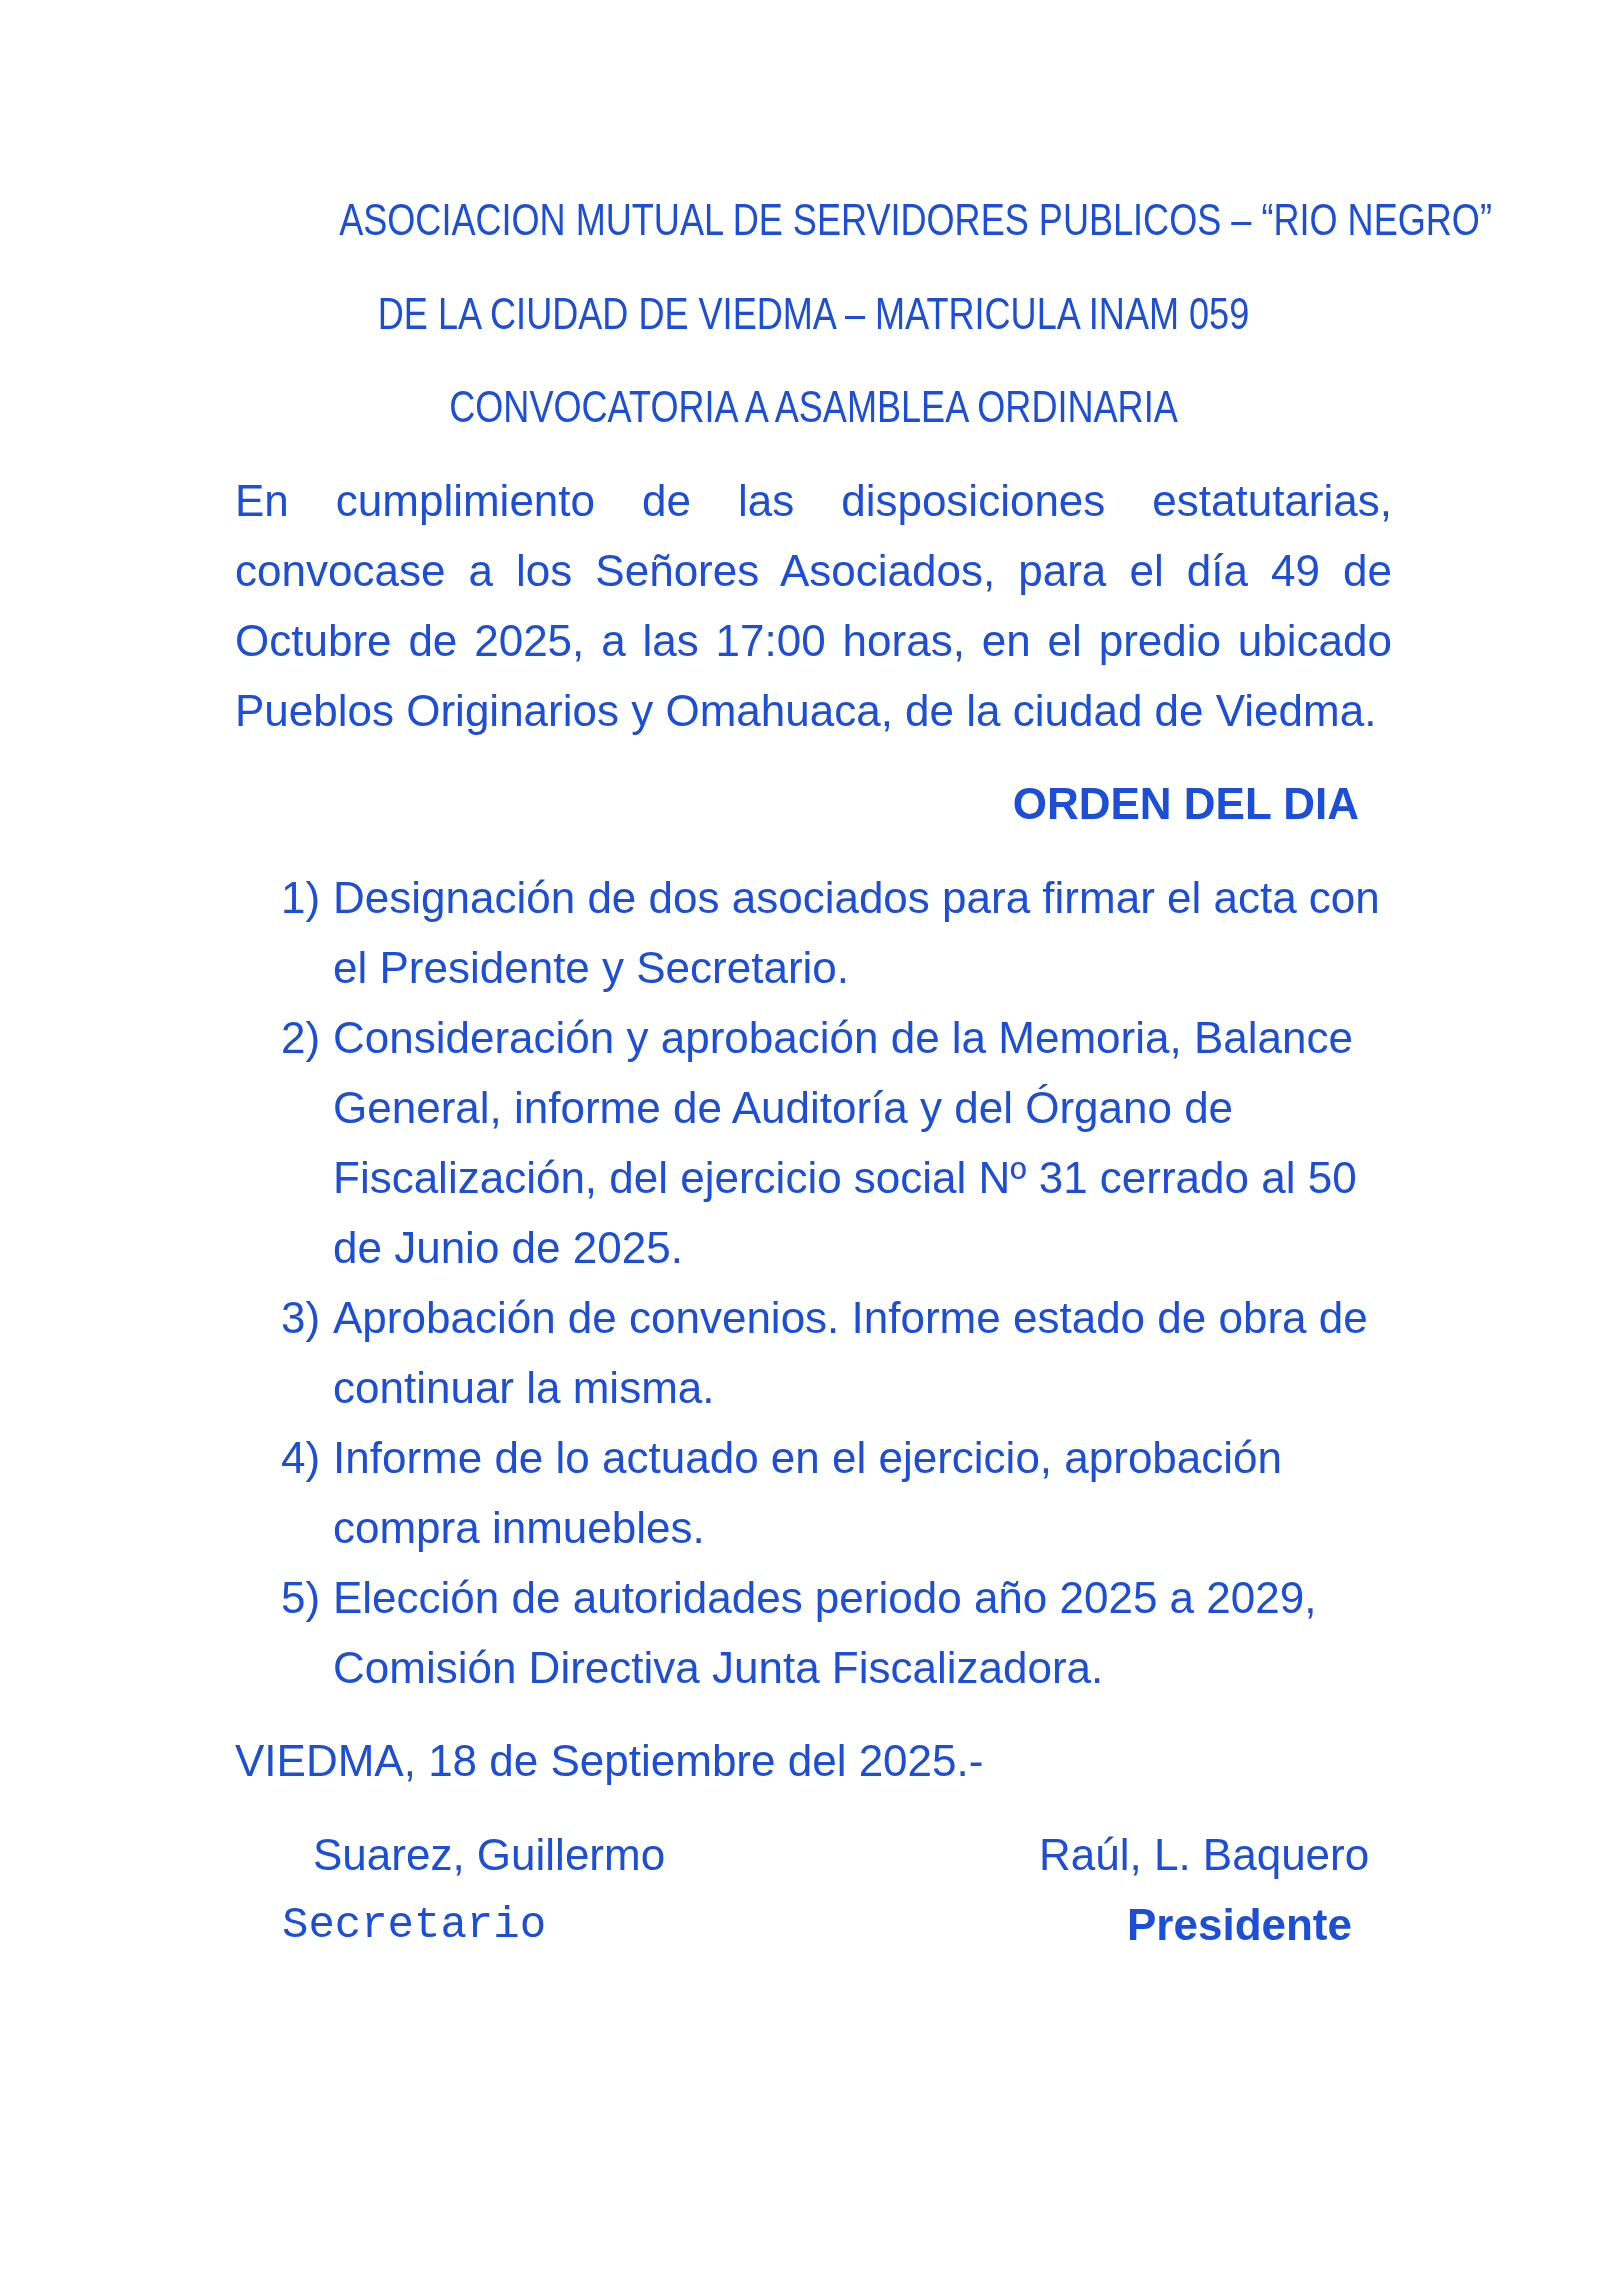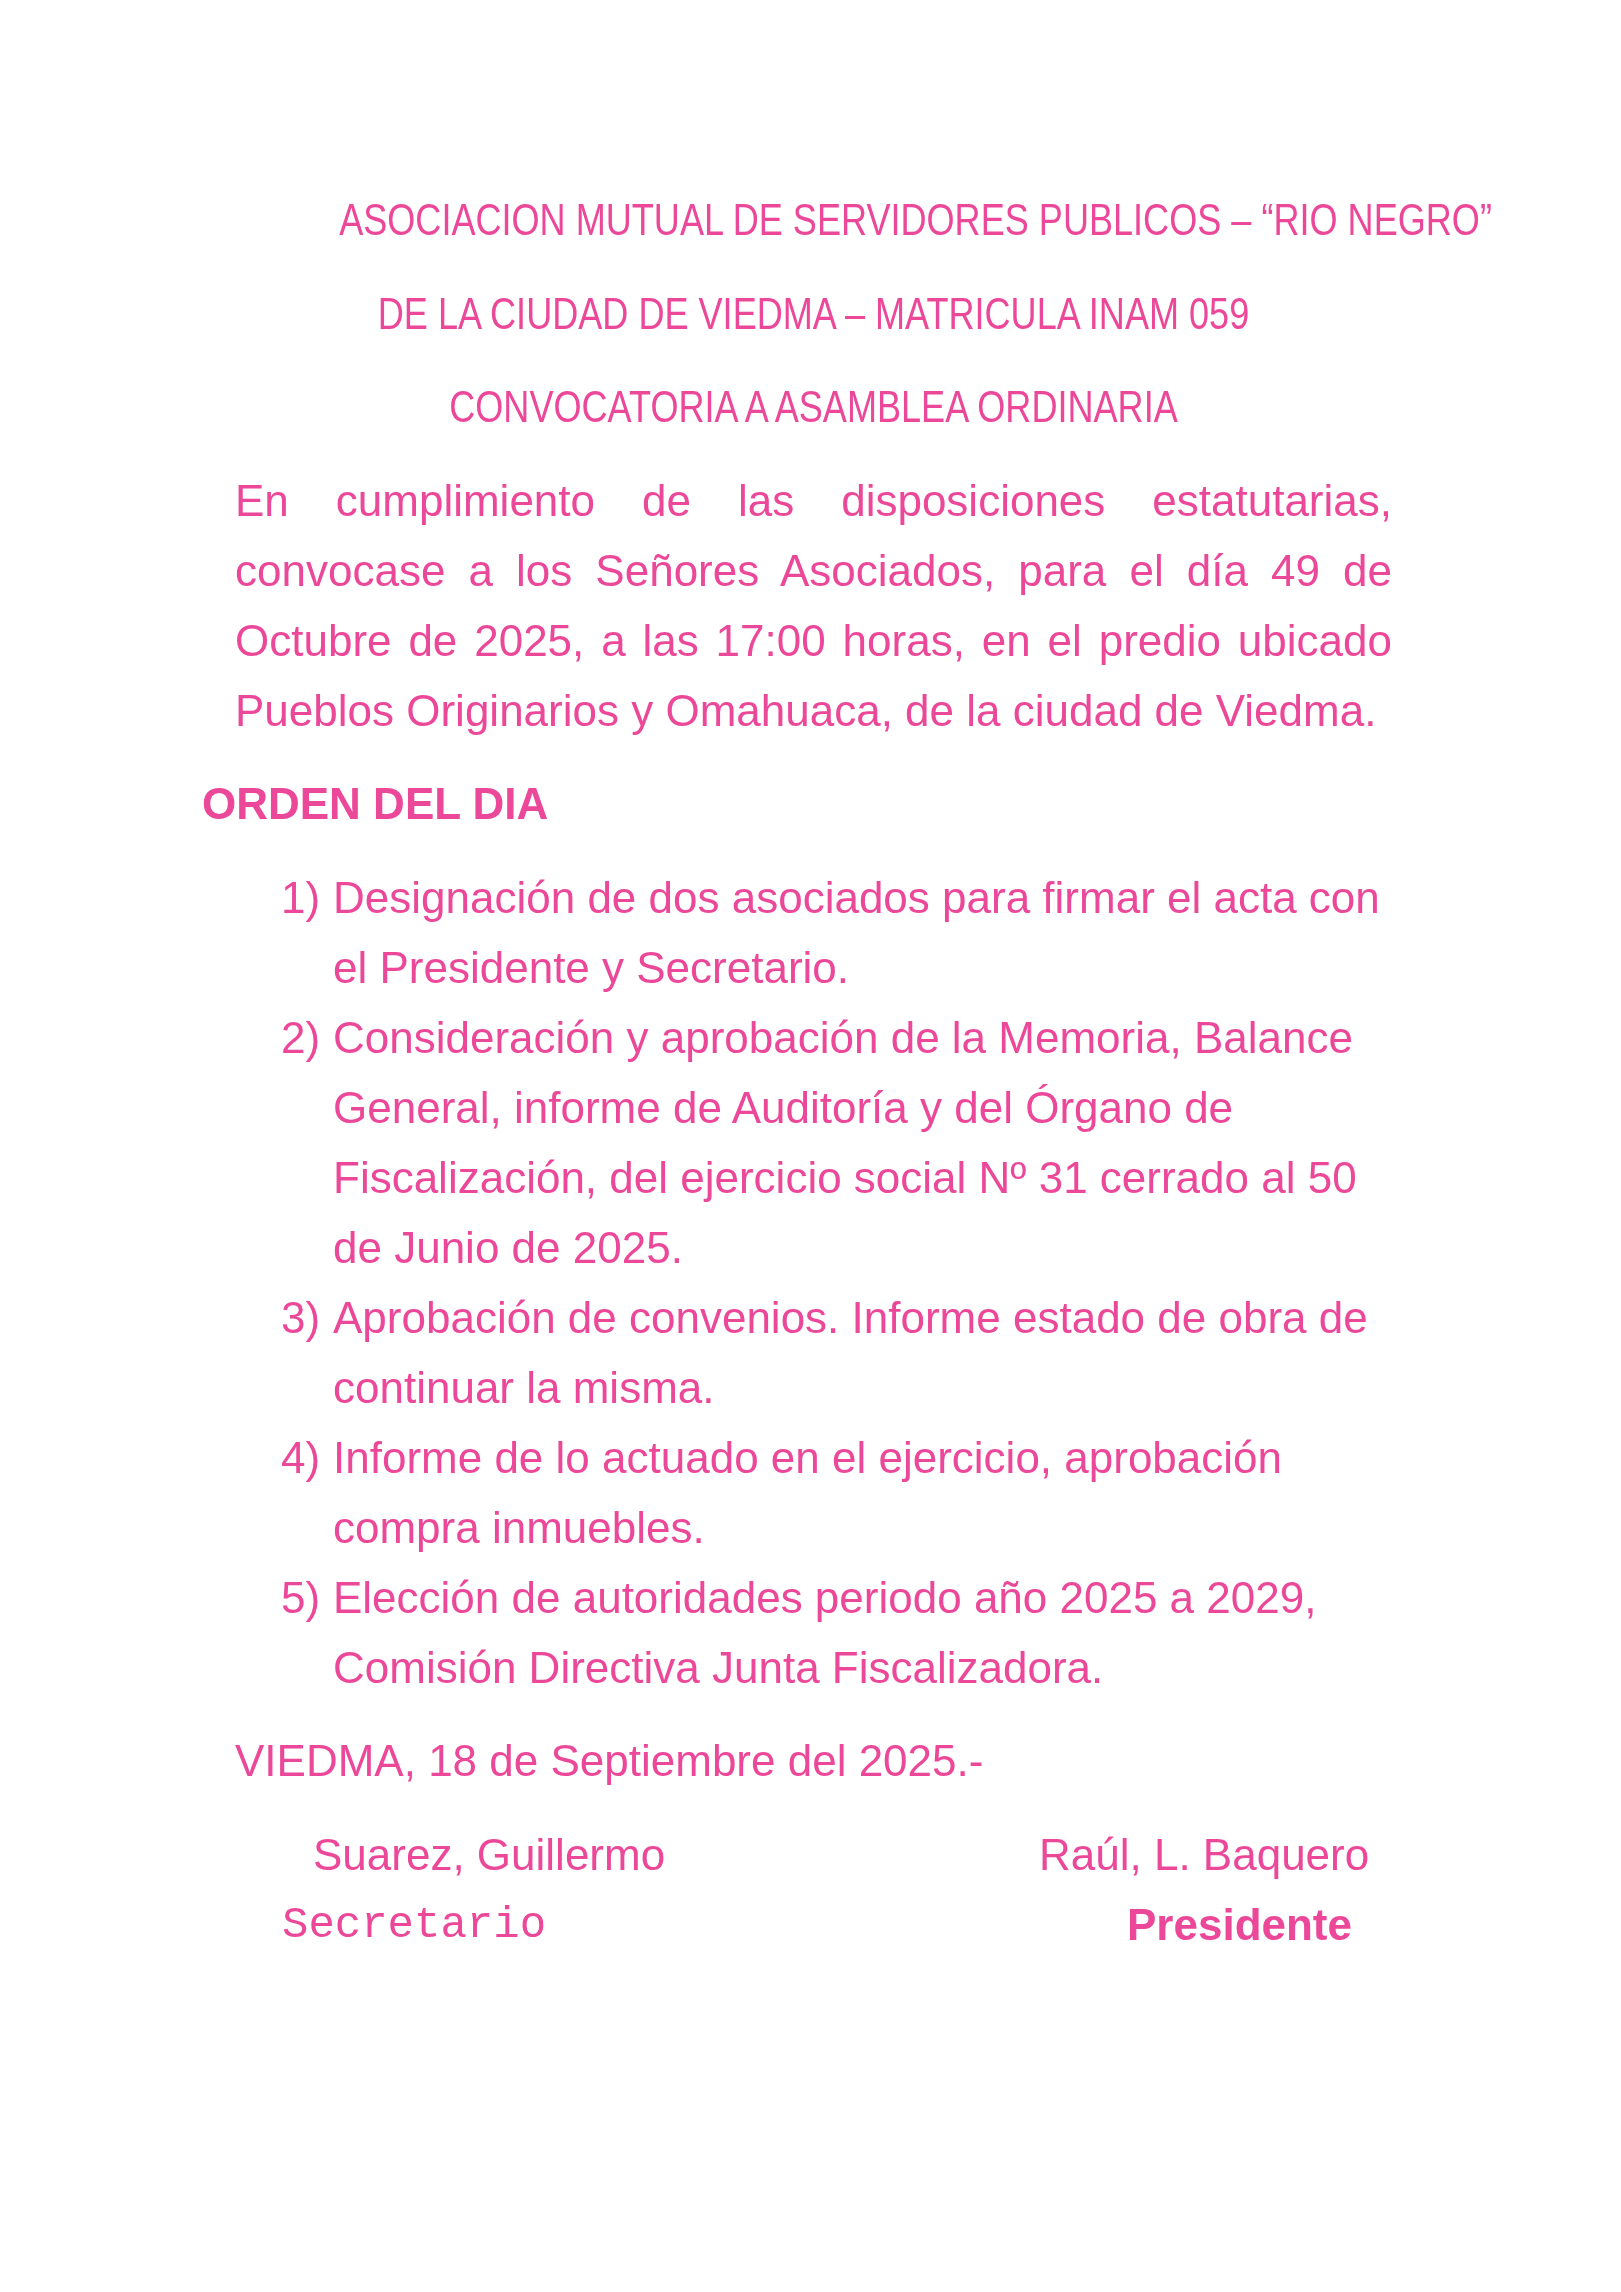--- a/index.html
+++ b/index.html
@@ -6,21 +6,21 @@
   html, body { background: #ffffff; }
   .page {
     position: relative;
     width: 1621px;
     height: 2293px;
     margin: 0 auto;
     background: #ffffff;
     font-family: "Liberation Sans", sans-serif;
     font-size: 44px;
     line-height: 70px;
-    color: #ec4899;
+    color: #1d4ed8;
     overflow: hidden;
   }
   .content {
     position: absolute;
     left: 235px;
     top: 185px;
     width: 1157px;
   }
   .heading {
     text-align: center;
@@ -28,21 +28,21 @@
     transform: scaleX(0.82);
     transform-origin: 50% 50%;
     margin-bottom: 23.5px;
     font-weight: normal;
   }
   .para { margin-bottom: 23.5px; }
   .jline { text-align: justify; text-align-last: justify; }
   .jline.last { text-align-last: left; }
   .orden {
     font-weight: bold;
-    text-align: left;
+    text-align: right;
     position: relative;
     left: -33px;
     margin-bottom: 23.5px;
   }
   .agenda { margin-bottom: 23.5px; }
   .item { position: relative; padding-left: 98px; }
   .item .num { position: absolute; left: 46px; top: 0; }
   .dateline { margin-bottom: 23.5px; }
   .sigrow { position: relative; height: 70px; }
   .sig { position: absolute; top: 0; white-space: nowrap; }

